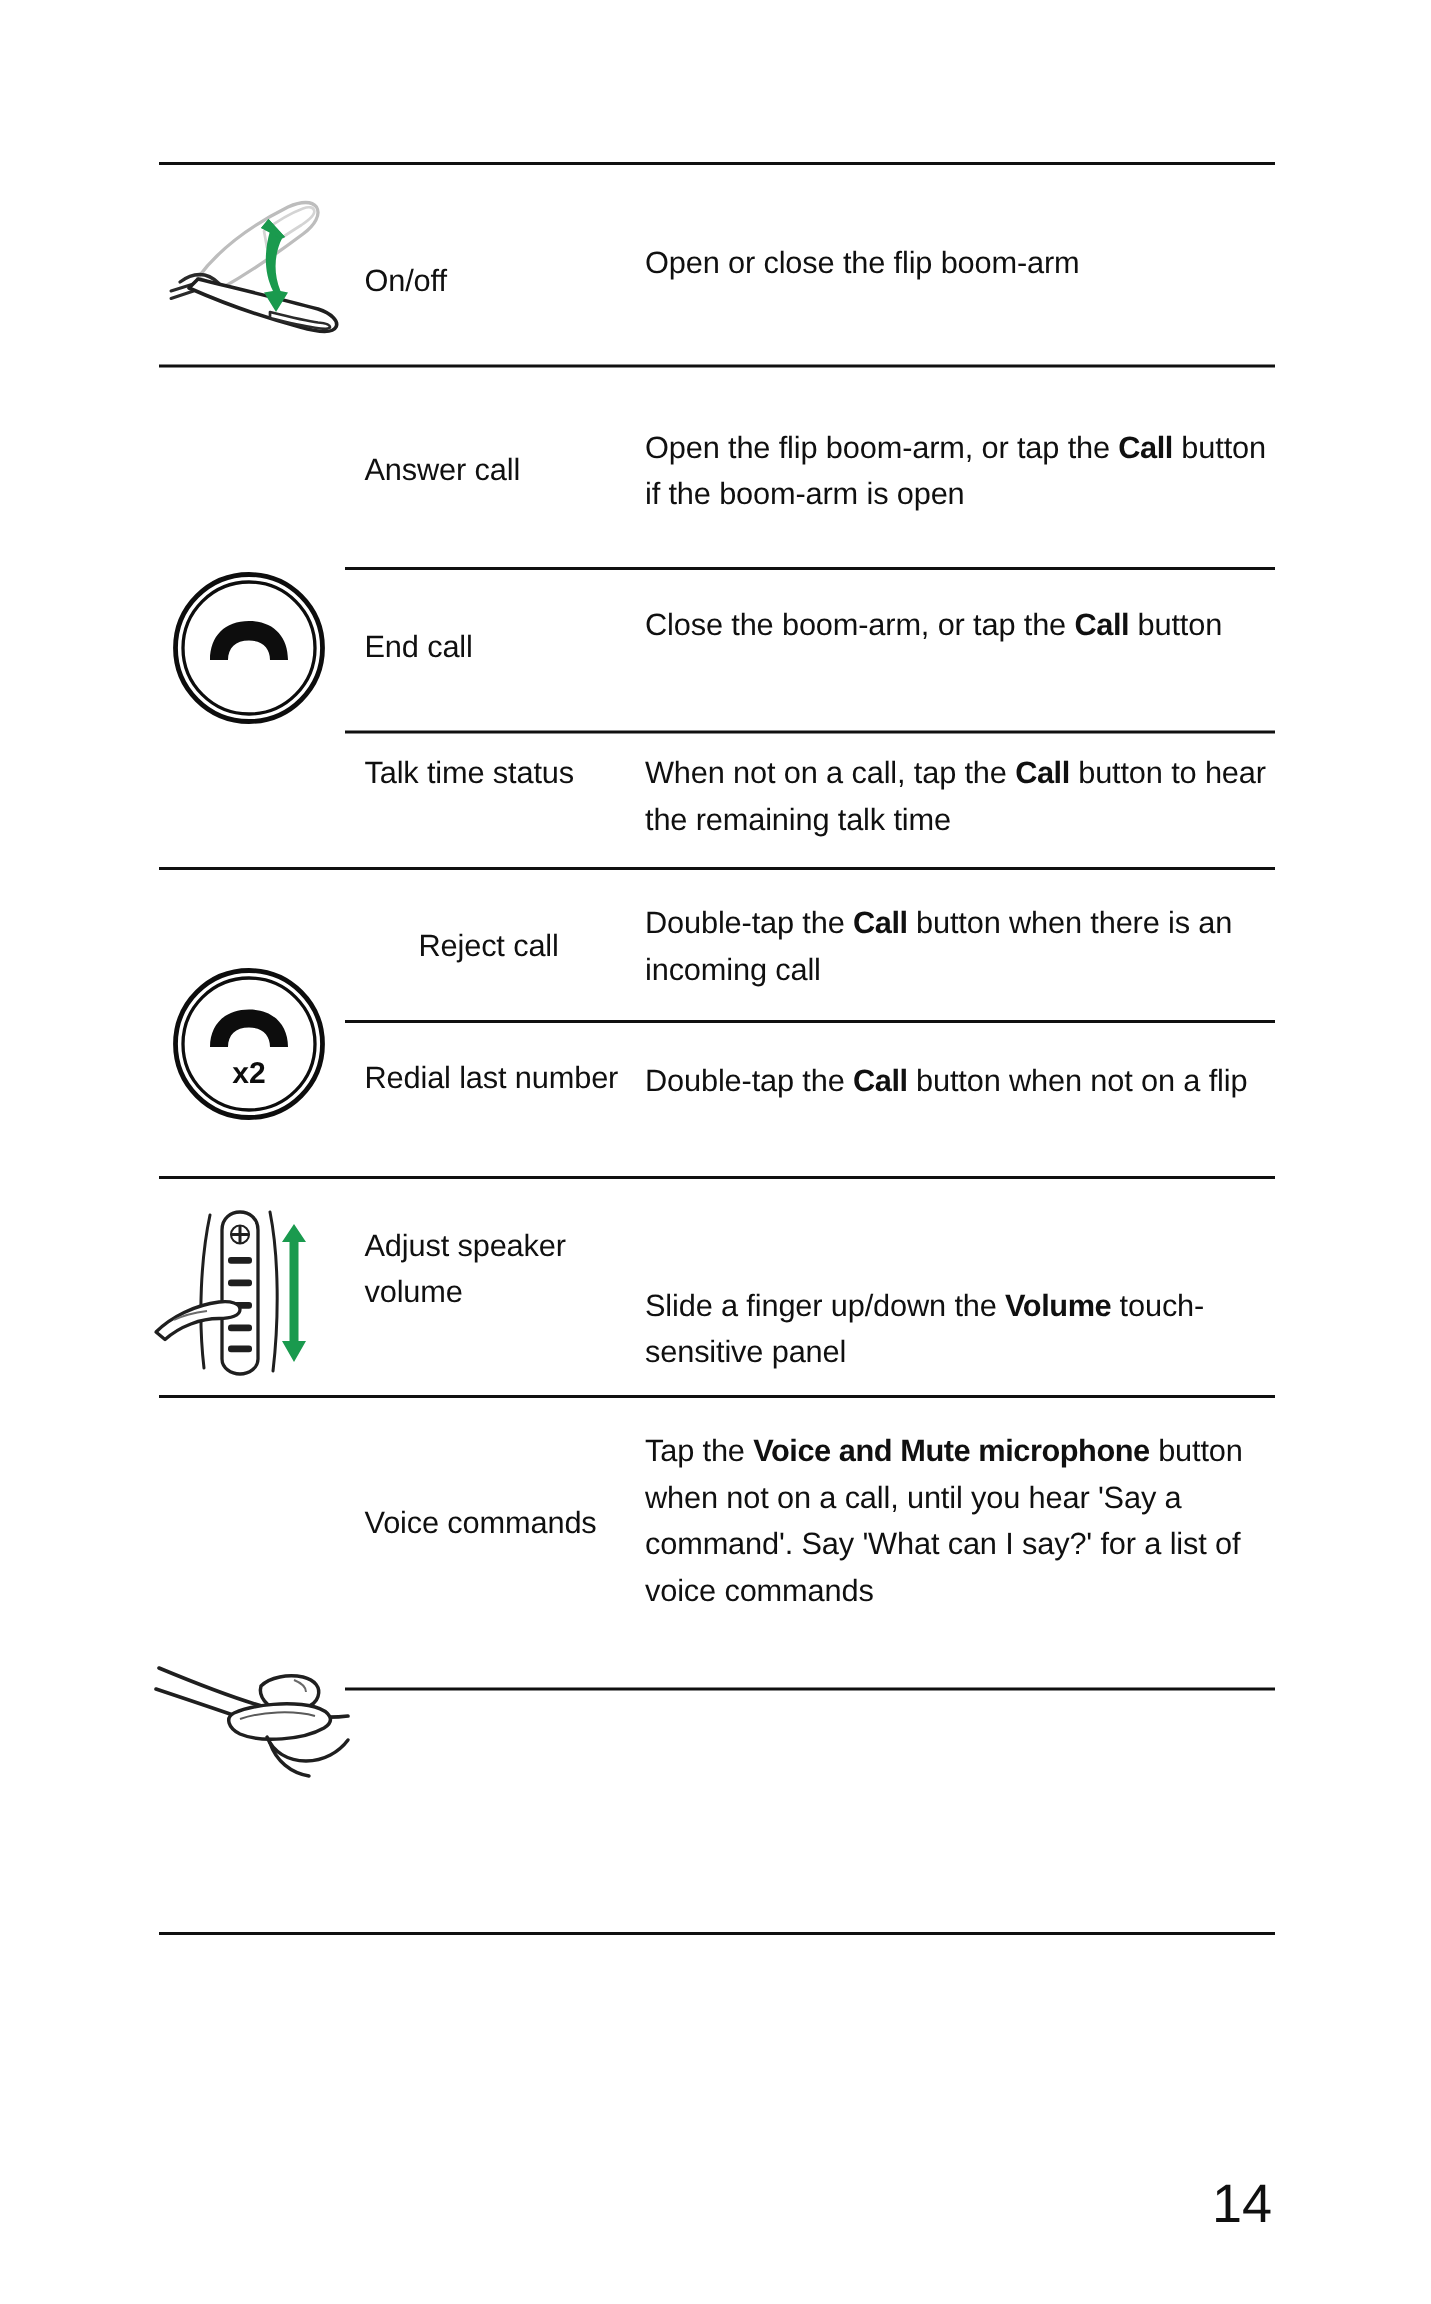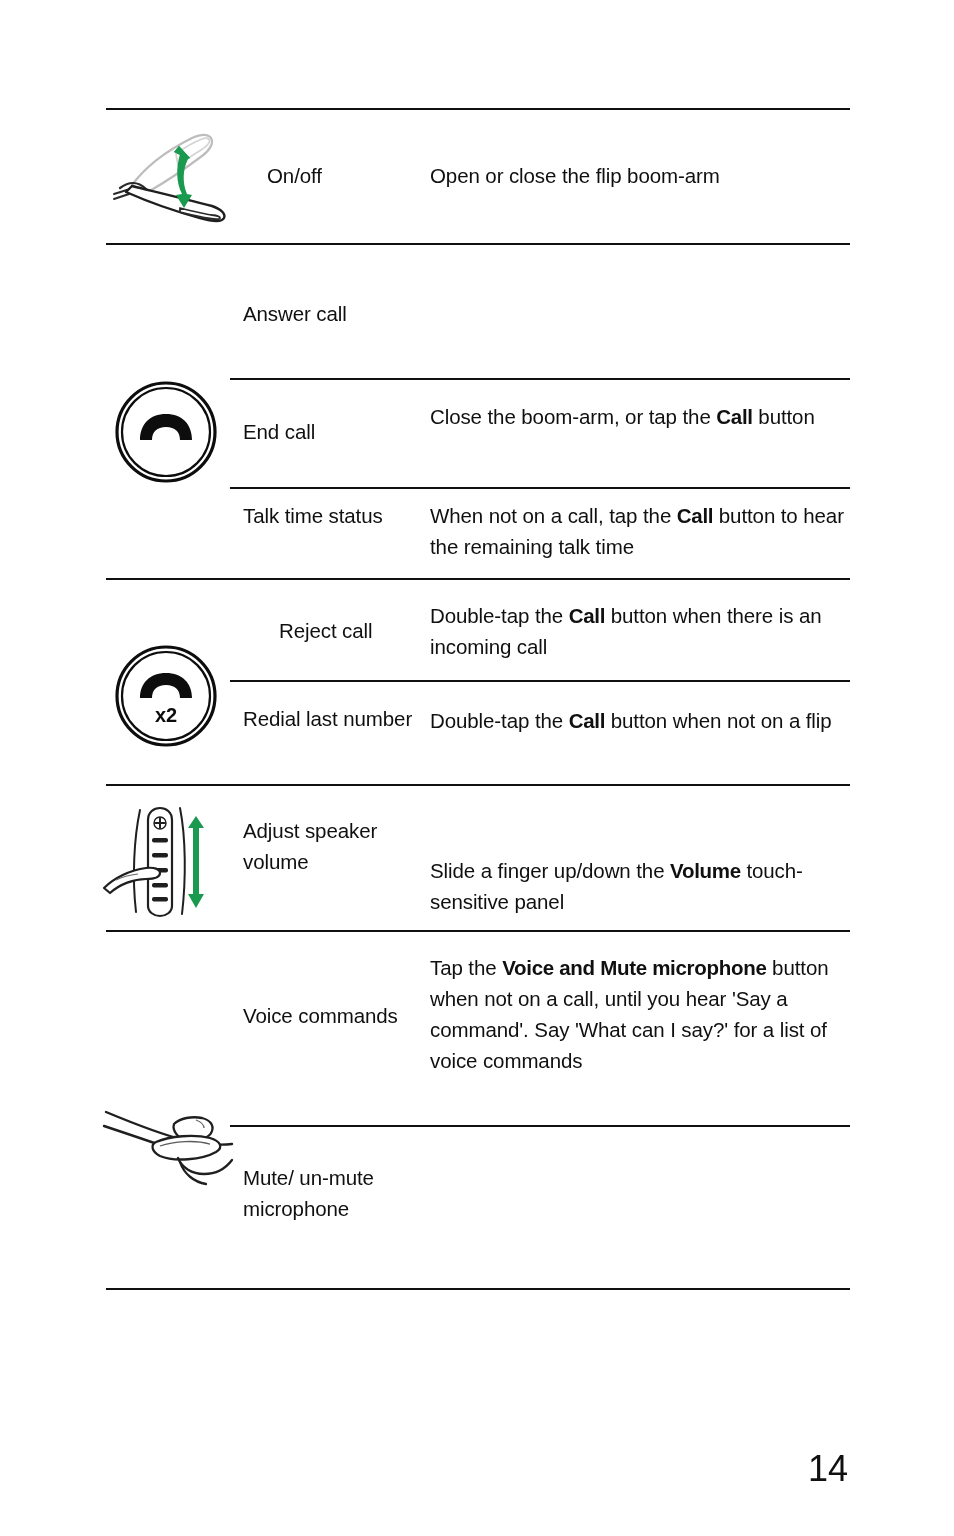--- a/index.html
+++ b/index.html
@@ -152,26 +152,29 @@
       <path d="M98 22 C103 24 106 27 106 30" stroke="#6a6a6a" stroke-width="1.3" fill="none"></path>
 
       <path d="M58 44 C72 38 96 36 112 40 C122 43 126 49 118 54 C104 62 76 64 62 58 C54 54 52 47 58 44 Z" stroke="#1f1f1f" stroke-width="2.3" fill="#ffffff" stroke-linejoin="round"></path>
       <path d="M62 48 C76 43 98 42 112 46" stroke="#5a5a5a" stroke-width="1.3" fill="none"></path>
 
       <path d="M80 60 C84 70 94 76 106 76 C118 76 128 70 134 62" stroke="#1f1f1f" stroke-width="2.3" fill="none" stroke-linecap="round"></path>
       <path d="M82 64 C86 76 96 84 108 86" stroke="#1f1f1f" stroke-width="2.3" fill="none" stroke-linecap="round"></path>
     </svg>
   </div>
 
-  <div class="cell col-action" style="top:160px;margin-left:24px;">On/off</div>
+  <div class="cell col-action" style="top:172px;">On/off</div>
   <div class="cell col-desc" style="top:160px; width:440px;">
     <span>Open or close the flip boom-arm</span>
   </div>
 
   <div class="cell col-action" style="top:298px;">Answer call</div>
+  <div class="cell col-desc" style="top:283px;">
+    <span>Open the flip boom-arm, or tap the </span><b>Call</b><span> button if the boom-arm is open</span>
+  </div>
 
   <div class="cell col-action" style="top:416px;">End call</div>
   <div class="cell col-desc" style="top:401px;">
     <span>Close the boom-arm, or tap the </span><b>Call</b><span> button</span>
   </div>
 
   <div class="cell col-action" style="top:500px;">Talk time status</div>
   <div class="cell col-desc" style="top:500px; width:440px;">
     <span>When not on a call, tap the </span><b>Call</b><span> button to hear the remaining talk time</span>
   </div>
@@ -191,19 +194,16 @@
     <span>Slide a finger up/down the </span><b>Volume</b><span> touch-sensitive panel</span>
   </div>
 
   <div class="cell col-action" style="top:1000px;">
     <span>Voice commands</span>
   </div>
   <div class="cell col-desc" style="top:952px; width:400px;">
     <span>Tap the </span><b>Voice and Mute microphone</b><span> button when not on a call, until you hear 'Say a command'. Say 'What can I say?' for a list of voice commands</span>
   </div>
 
-  <div class="cell col-action" style="top:1162px;">
-    <span>Mute/ un-mute microphone</span>
-  </div>
 
   <div class="page-number">14</div>
 
 </div>
 
 </body></html>

